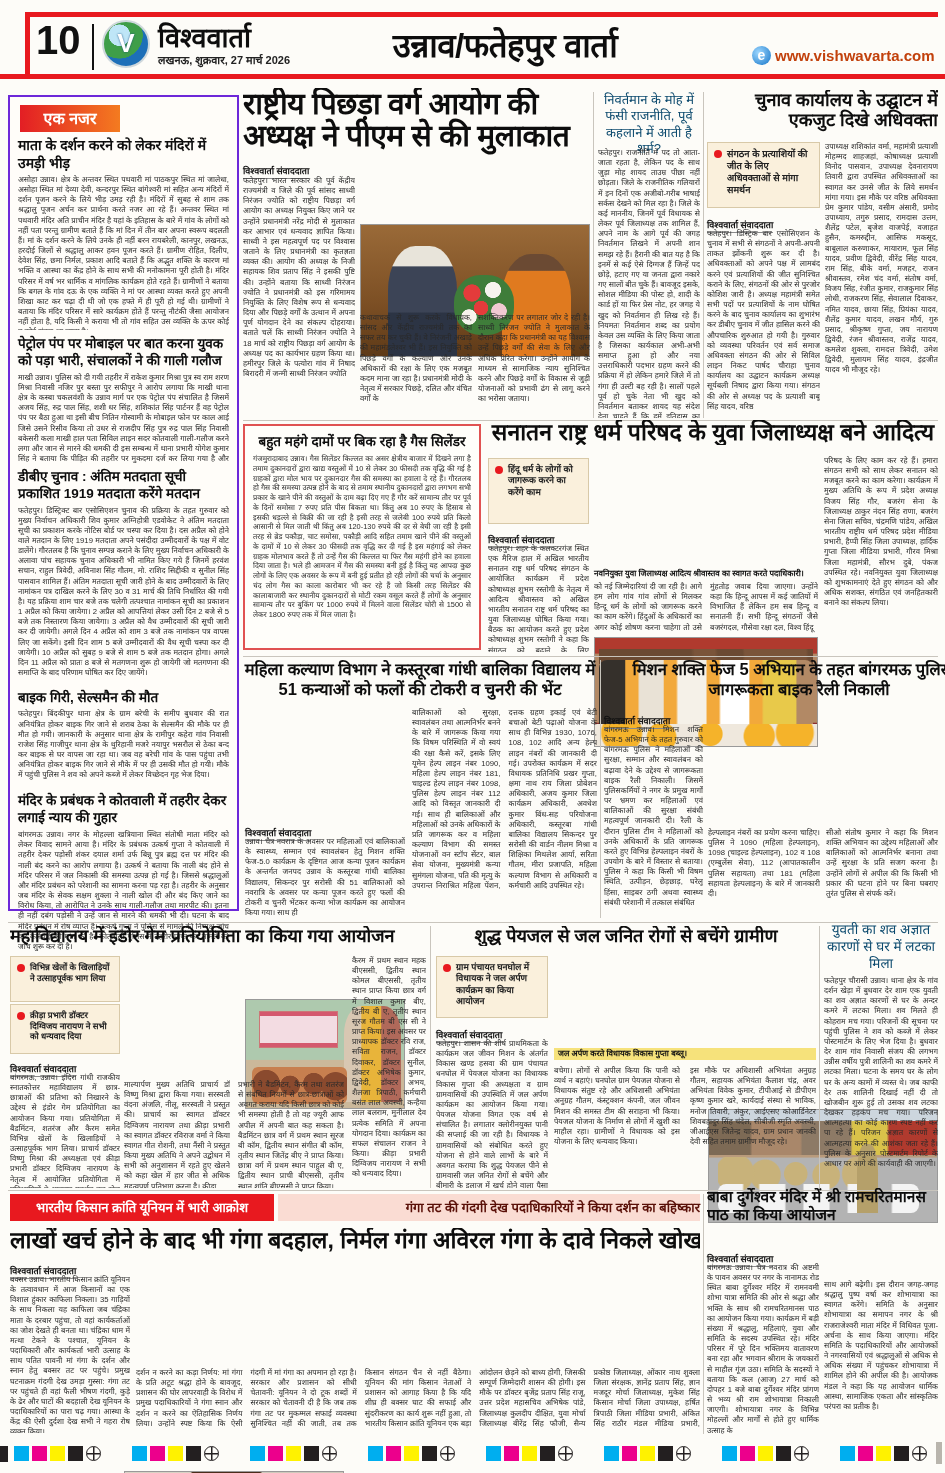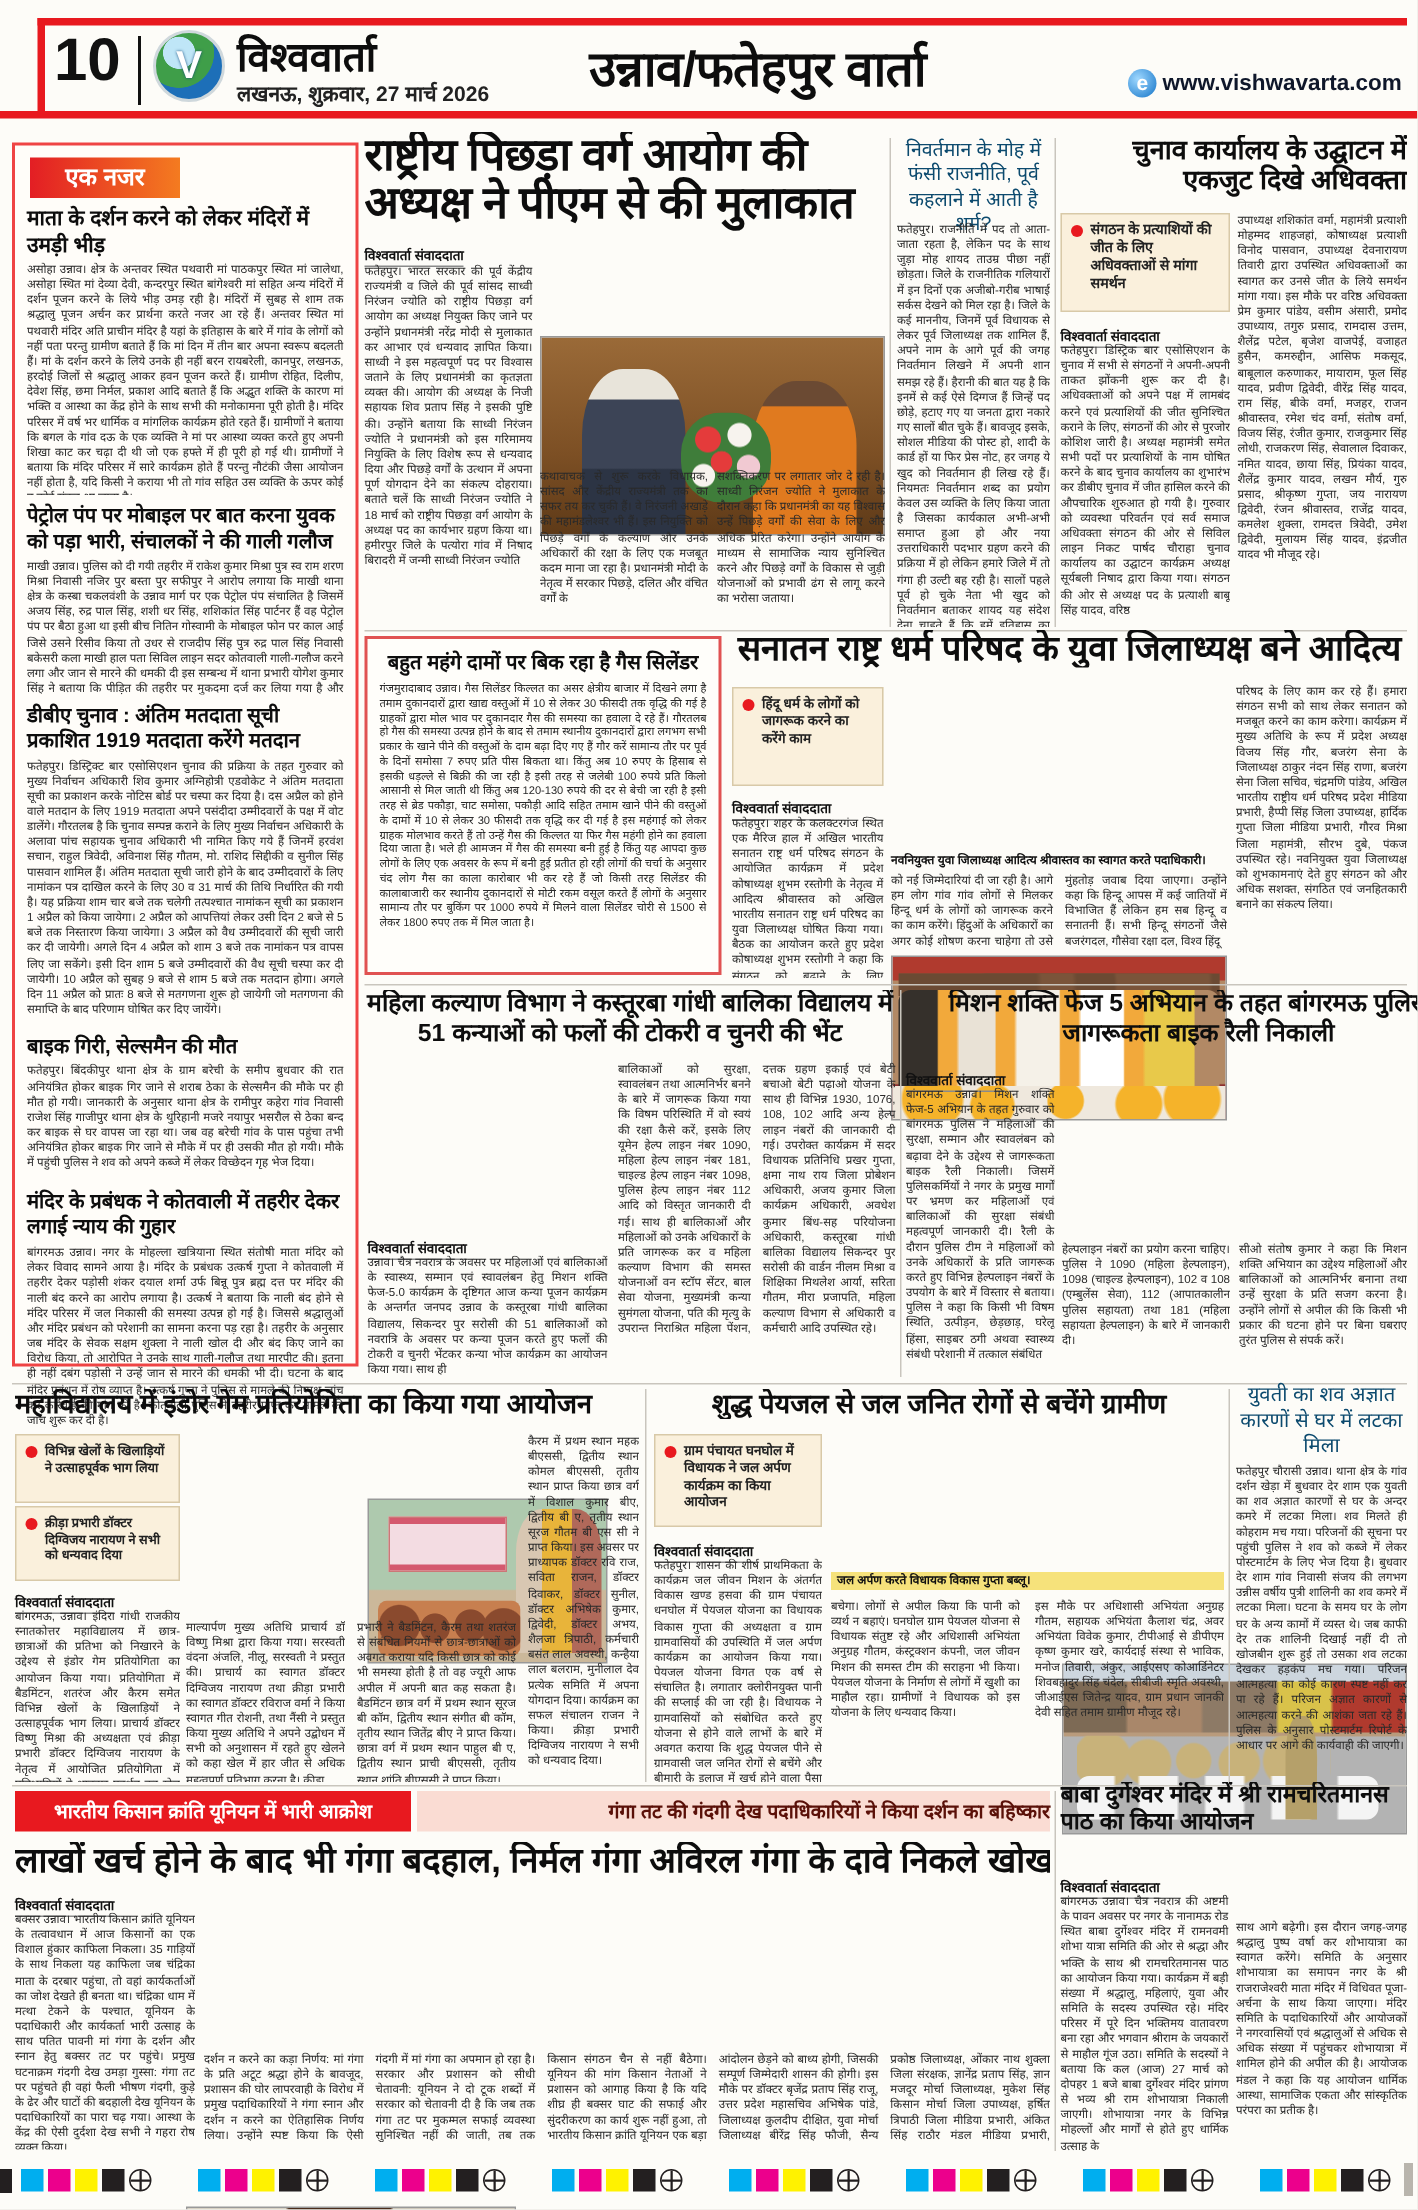--- a/index.html
+++ b/index.html
@@ -35,28 +35,28 @@
   
   .pageno { font-size:40px; font-weight:bold; color:#111; }
   .logo-circle {
     width:48px; height:48px; border-radius:50%;
     background:radial-gradient(circle at 35% 30%, #bfe6f7 0 25%, #3f9e49 26% 55%, #1d6fb8 56% 100%);
     border:2px solid #cfd8dc; position:relative;
   }
   .logo-circle::after{ content:"V"; position:absolute; left:50%; top:50%; transform:translate(-50%,-52%);
     font-size:26px; font-weight:bold; color:#ffffff; text-shadow:0 0 2px #134a7c; }
   .paper-name { font-size:27px; font-weight:bold; color:#0d0d0d; }
-  .edition { font-size:14px; font-weight:bold; color:#222; }
+  .edition { font-size:11px; font-weight:bold; color:#222; }
   .section-title { font-size:33px; font-weight:bold; color:#0d0d0d; text-align:center; letter-spacing:-0.5px; }
-  .site { font-size:15px; font-weight:bold; color:#0f172a; }
+  .site { font-size:15px; font-weight:bold; color:#c2410c; }
   .e-icon { width:19px; height:19px; border-radius:50%; background:radial-gradient(circle at 35% 35%, #9fd8ff, #1273c7);
     color:#fff; font-size:14px; font-weight:bold; text-align:center; line-height:18px; display:inline-block; }
 
   
-  .ek-box { border:2px solid #ef4444; background:#fffdf9; padding:34px 8px 6px 8px; }
+  .ek-box { border:2px solid #6d28d9; background:#fffdf9; padding:34px 8px 6px 8px; }
   .ek-tab { position:absolute; left:10px; top:8px; width:100px; height:27px;
     background:linear-gradient(90deg,#e31e24,#f47b20); color:#fff; font-size:16px; font-weight:bold;
     text-align:center; line-height:27px; }
   .ek-h { font-size:13.5px; font-weight:bold; line-height:1.25; margin:6px 0 3px 0; color:#0d0d0d; }
 
   .gas-box { border:2px solid #e05252; background:#fffefa; padding:6px 8px; }
   .gas-h { font-size:13.5px; font-weight:bold; text-align:center; margin-bottom:4px; color:#0d0d0d; }
 
   .red-banner { background:#e8191f; color:#fff; font-size:13px; font-weight:bold; text-align:center; line-height:27px; }
   .pink-banner { background:#fadcd3; color:#5a1008; font-size:13px; font-weight:bold; text-align:right; line-height:27px; }

